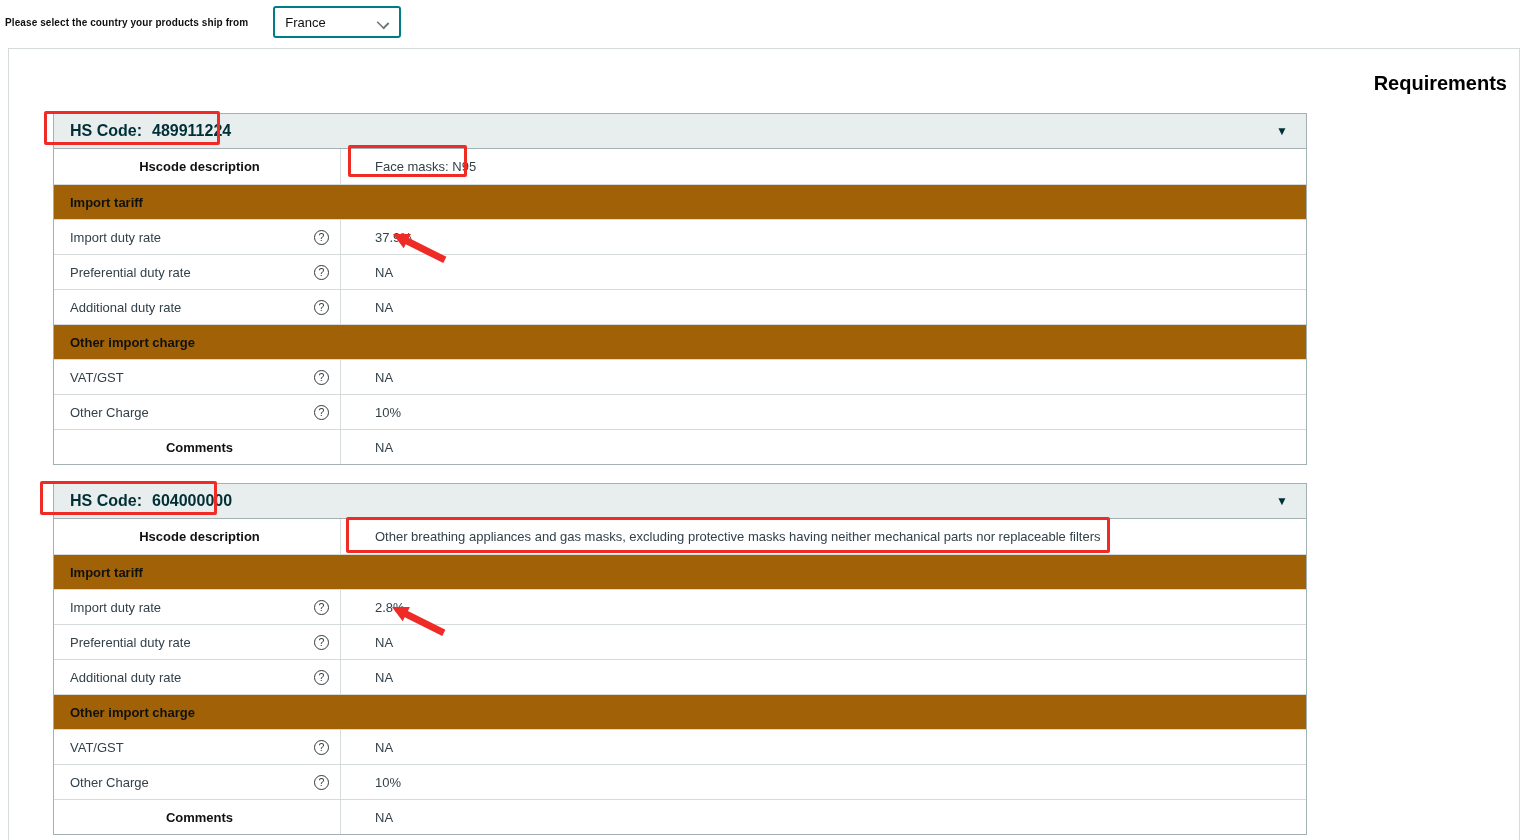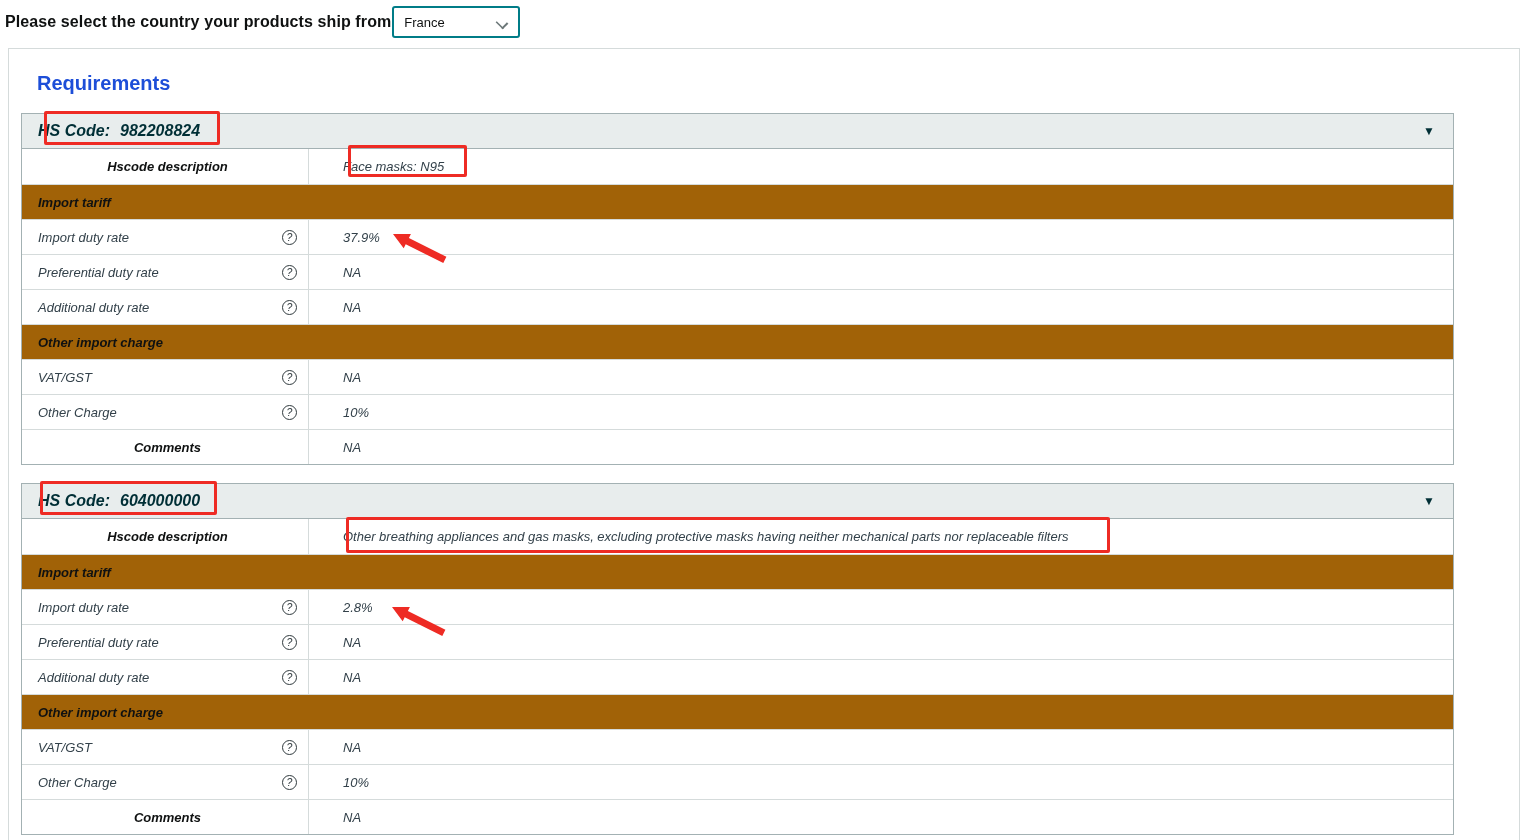--- a/index.html
+++ b/index.html
@@ -13,27 +13,27 @@
   }
 
   
   .topbar {
     height: 44px;
     display: flex;
     align-items: center;
     padding-left: 5px;
   }
   .topbar-label {
-    font-size: 16px;
+    font-size: 10px;
     font-weight: bold;
     color: #0f1111;
     letter-spacing: 0.1px;
   }
   .country-select {
-    margin-left: 1px;
+    margin-left: 25px;
     width: 128px;
     height: 32px;
     border: 2px solid #007c87;
     border-radius: 3px;
     background: #ffffff;
     display: flex;
     align-items: center;
     justify-content: space-between;
     padding: 0 10px 0 10px;
     cursor: pointer;
@@ -58,26 +58,27 @@
     left: 8px; top: 48px;
     width: calc(100% - 8px);
     height: 810px;
     border: 1px solid #d5dbdb;
     border-bottom: none;
     background: #ffffff;
   }
   .req-title {
     font-size: 20px;
     font-weight: bold;
-    color: #1d4ed8;
+    color: #000000;
     margin: 23px 12px 18px 28px;
+    text-align: right;
   }
 
   
-  .panel { width: 1433px; margin-left: 12px; font-style: italic; }
+  .panel { width: 1254px; margin-left: 44px; }
   .panel + .panel { margin-top: 18px; }
 
   .panel-header {
     height: 36px;
     background: #e8eded;
     border: 1px solid #a3b1b3;
     display: flex;
     align-items: center;
     padding: 0 18px 0 16px;
     cursor: pointer;
@@ -169,21 +170,21 @@
     <span class="chev" data-name="chevron-down-icon"></span>
   </div>
 </div>
 
 <div class="card" data-name="requirements-card">
   <div class="req-title" data-name="page-title">Requirements</div>
   <div data-name="requirements-panels">
   <section class="panel" data-name="hs-code-panel">
     <div class="panel-header" data-name="hs-code-panel-header">
       <span class="hs-label" data-name="hs-code-label">HS Code:</span>
-      <span class="hs-value" data-name="hs-code-value">982208824</span>
+      <span class="hs-value" data-name="hs-code-value">489911224</span>
       <span class="collapse" data-name="collapse-icon">▼</span>
     </div>
     <div class="panel-rows" data-name="panel-rows">
           <div class="row field" data-name="field-row">
             <div class="cell label-cell bold" data-name="field-label-cell">
               <span data-name="field-label">Hscode description</span>
             </div>
             <div class="cell value-cell" data-name="field-value-cell">
               <span data-name="field-value">Face masks: N95</span>
             </div>

